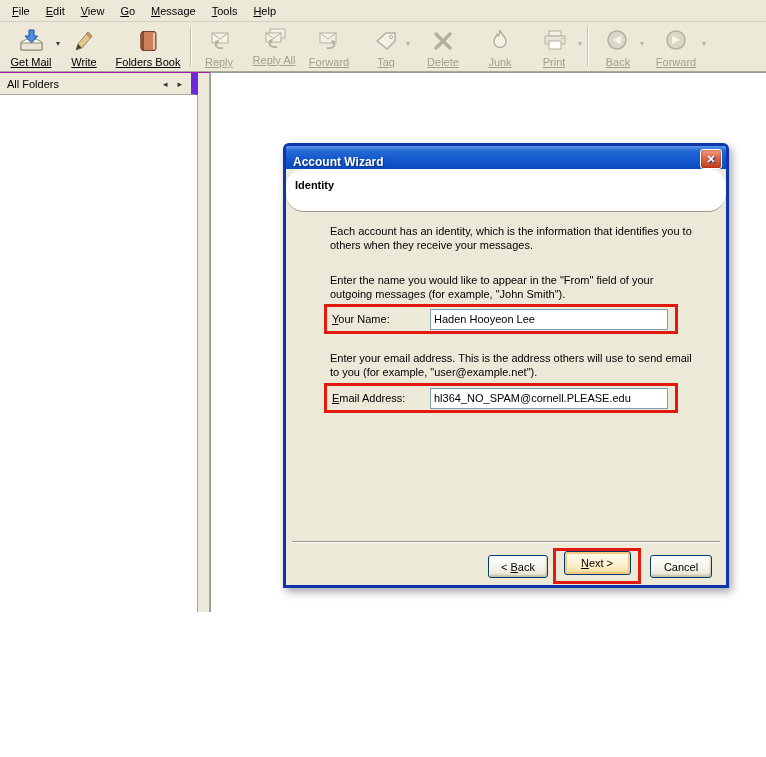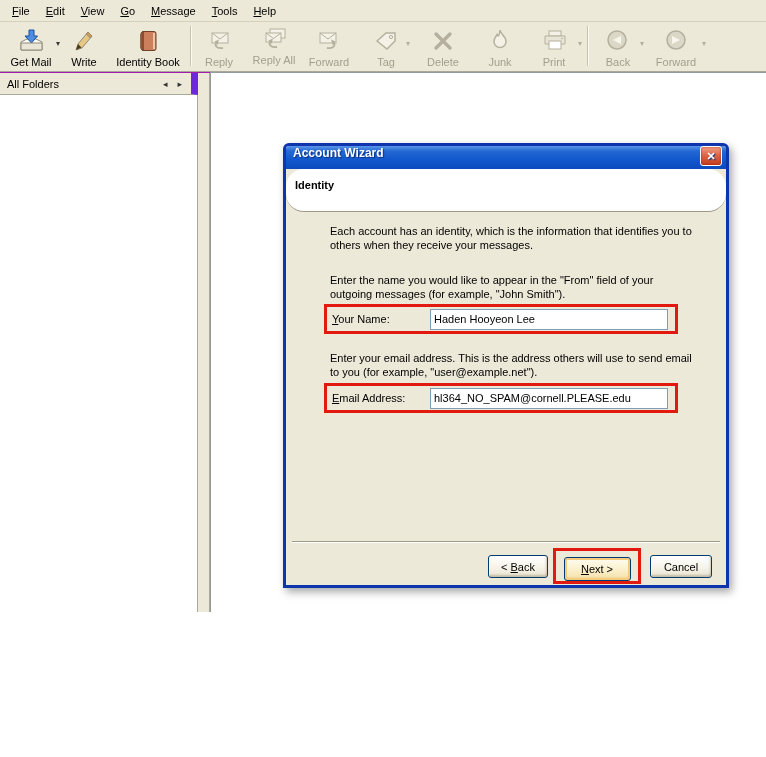--- a/index.html
+++ b/index.html
@@ -10,21 +10,21 @@
   .menubar{position:absolute;top:0;left:0;right:0;height:21px;display:flex;align-items:center;
            padding-left:4px;border-bottom:1px solid #d4d0bc;background:#ece9d8;}
   .menu-item{padding:3px 8px;cursor:default;white-space:nowrap;}
   .mn{text-decoration:underline;}
 
   
   .toolbar{position:absolute;top:22px;left:0;right:0;height:49px;background:#ece9d8;
            border-bottom:1px solid #aca899;}
   .tbtn{position:absolute;top:2px;height:44px;display:flex;flex-direction:column;align-items:center;
         justify-content:flex-end;gap:1px;padding-bottom:2px;cursor:default;}
-  .tlabel{white-space:nowrap;}
+  .tlabel{white-space:nowrap;text-decoration:underline;}
   .tbtn.disabled .tlabel{color:#a49f8c;}
   .tdrop{position:absolute;right:0;top:15px;font-size:8px;color:#3a3a3a;}
   .tbtn.disabled .tdrop{color:#b5b09d;}
   .tsep{position:absolute;top:4px;width:1px;height:40px;background:#c6c1ab;border-right:1px solid #fbfaf4;}
 
   
   .fheader{position:absolute;top:73px;left:0;width:198px;height:22px;background:#ece9d8;
            border-bottom:1px solid #aca899;border-right:7px solid #6d28d9;box-sizing:border-box;
            display:flex;align-items:center;padding:0 4px 0 7px;}
   .fheader .spacer{flex:1;}
@@ -39,21 +39,21 @@
   
   .statusbar{position:absolute;left:0;right:0;top:741px;height:16px;background:#ece9d8;
              border-top:1px solid #fff;box-shadow:0 -1px 0 #aca899;display:flex;align-items:flex-end;
              gap:9px;padding-left:5px;}
 
   
   .dialog{position:absolute;left:283px;top:143px;width:440px;height:439px;background:#ece9d8;
           border:3px solid #0f35ae;border-radius:6px 6px 0 0;box-shadow:3px 4px 8px rgba(0,0,0,.35);}
   .titlebar{position:absolute;top:0;left:0;right:0;height:23px;border-radius:3px 3px 0 0;
             background:linear-gradient(180deg,#5a96e8 0%,#2468d4 22%,#1257cc 60%,#0b4abf 100%);
-            display:flex;align-items:flex-start;padding:0 4px 0 7px;box-sizing:border-box;
+            display:flex;align-items:flex-end;padding:0 4px 0 7px;box-sizing:border-box;
             color:#fff;font-weight:bold;font-size:12px;text-shadow:1px 1px 1px #09307e;}
   .close-btn{margin-left:auto;width:20px;height:18px;border:1px solid #fff;border-radius:3px;
              background:linear-gradient(180deg,#f0a088 0%,#dd6547 45%,#c33c1e 100%);
              color:#fff;font-size:11px;font-weight:bold;display:flex;align-items:center;
              justify-content:center;box-shadow:inset 0 0 2px #8c2306;cursor:default;}
   .dlg-header{position:absolute;top:23px;left:0;right:0;height:43px;background:#fff;
               border-bottom:1px solid #9e9a8a;box-sizing:border-box;padding:10px 3px 0 9px;
               font-weight:bold;border-radius:18px;}
   .para{position:absolute;left:44px;width:368px;line-height:14px;}
   .field-row{position:absolute;left:38px;width:354px;height:30px;border:3px solid #e2190f;
@@ -63,21 +63,21 @@
                font-family:"Liberation Sans",sans-serif;font-size:11px;padding:1px 3px;margin:0;}
   .dlg-sep{position:absolute;left:6px;right:6px;top:395px;height:0;
            border-top:1px solid #9e9a8a;border-bottom:1px solid #fff;}
   .btn{position:absolute;height:23px;border:1px solid #003c74;border-radius:3px;
        background:linear-gradient(180deg,#fff 0%,#f6f3e8 55%,#e9e5d3 100%);
        box-shadow:inset -1px -2px 2px rgba(150,140,110,.45), inset 1px 1px 0 #fff;
        font-family:"Liberation Sans",sans-serif;font-size:11px;color:#000;cursor:default;}
   .btn-back{left:202px;top:409px;width:60px;}
   .btn-cancel{left:364px;top:409px;width:62px;}
   .next-wrap{position:absolute;left:267px;top:402px;width:88px;height:36px;border:3px solid #e2190f;
-             box-sizing:border-box;display:flex;align-items:flex-end;justify-content:center;}
+             box-sizing:border-box;display:flex;align-items:flex-start;justify-content:center;}
   .btn-next{position:static;width:67px;height:24px;
             background:linear-gradient(180deg,#fffdf2 0%,#fbf0cb 55%,#f3dfa5 100%);
             box-shadow:inset 0 0 0 2px #f6ca7c, inset -1px -2px 2px rgba(190,150,60,.4);}
 </style>
 </head>
 <body>
 
 <div class="app">
 
   <div class="menubar">
@@ -116,21 +116,21 @@
     </div>
 
     <div class="tbtn" style="left:110px;width:76px;">
       <span>
         <svg width="24" height="24" viewBox="0 0 24 24">
           <path d="M7 2.5 h11 a2 2 0 0 1 2 2 v15 a2 2 0 0 1 -2 2 H7 Z" fill="#cb7f5b" stroke="#6f422a"></path>
           <rect x="17.2" y="4" width="1.6" height="16" fill="#f0d9c0"></rect>
           <path d="M7 2.5 C5.4 3 4.8 4.2 4.8 6 v12 c0 1.8 .6 3 2.2 3.5 Z" fill="#a75a38" stroke="#6f422a"></path>
         </svg>
       </span>
-      <span class="tlabel">Identity Book</span>
+      <span class="tlabel">Folders Book</span>
     </div>
 
     <div class="tsep" style="left:190px;"></div>
 
     <div class="tbtn disabled" style="left:196px;width:46px;">
       <span>
         <svg width="27" height="24" viewBox="0 0 27 24">
           <rect x="6" y="4" width="16" height="10" fill="#f4f2e6" stroke="#b5b09d"></rect>
           <path d="M6 4 L14 10 L22 4" fill="none" stroke="#b5b09d"></path>
           <path d="M17 19 c-7 1 -9 -3 -6 -6" fill="none" stroke="#b5b09d" stroke-width="1.8"></path>

